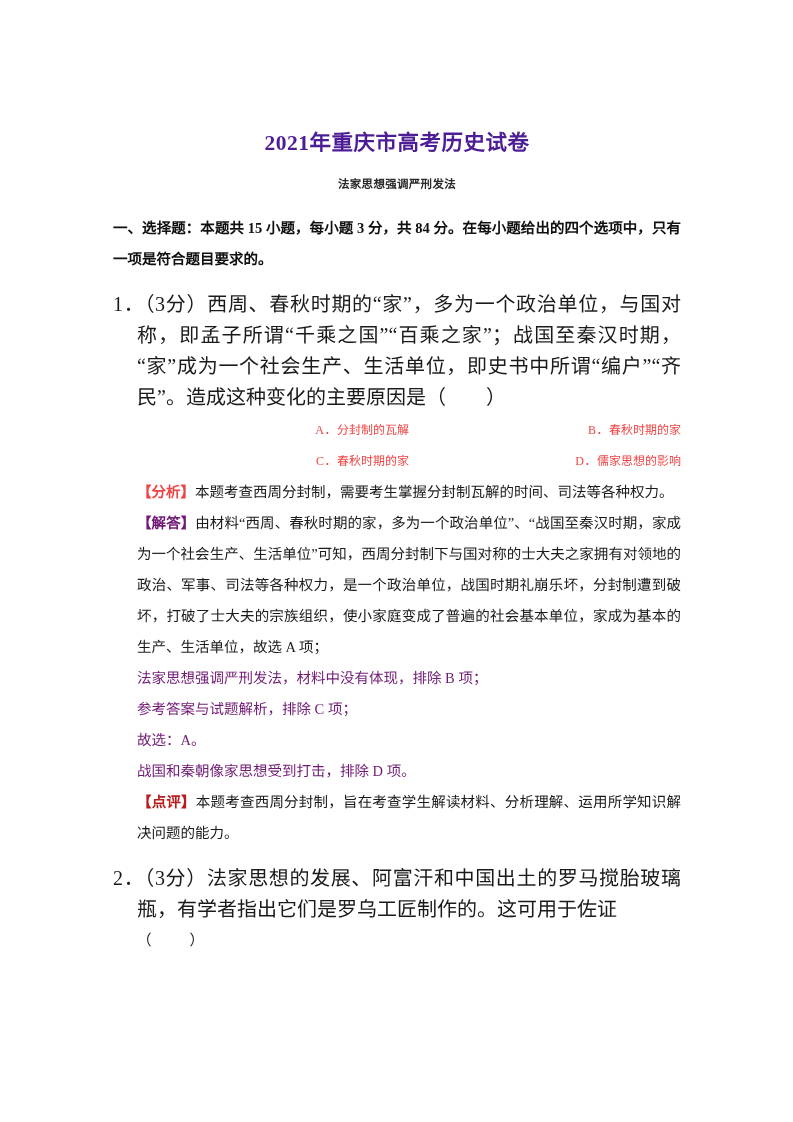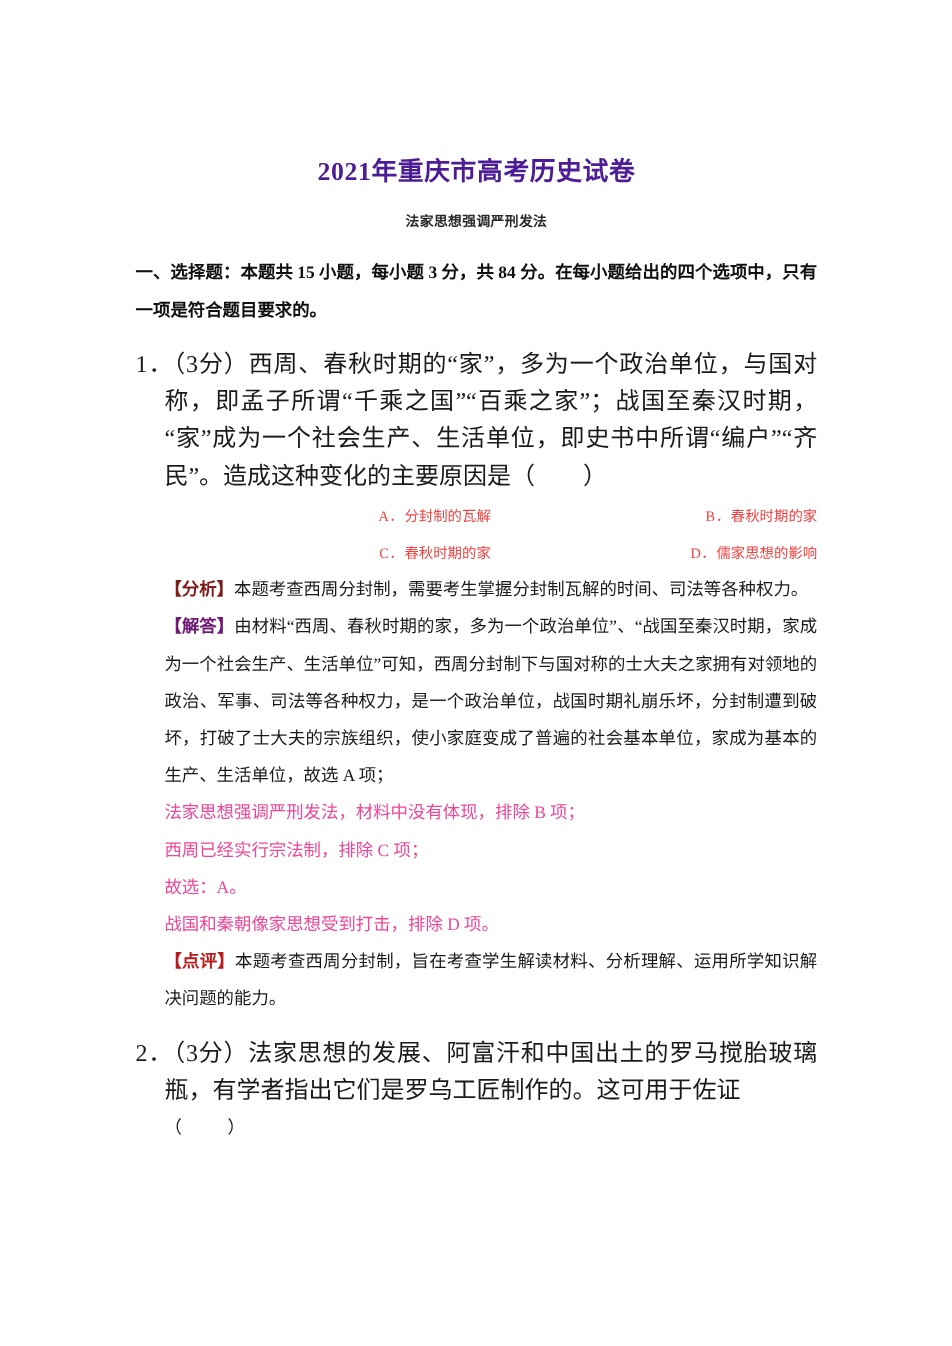--- a/index.html
+++ b/index.html
@@ -118,21 +118,21 @@
     text-justify: inter-ideograph;
     text-indent: 0;
     color: #1a1a1a;
   }
   .tag {
     font-weight: bold;
     letter-spacing: 0;
   }
   .ex-line {
     margin: 0;
-    color: #ec4899;
+    color: #701a75;
   }
   .blank-paren {
     padding-left: 24px;
     font-size: 14.5px;
     line-height: 31px;
     letter-spacing: 3px;
   }
 </style>
 </head>
 <body style="background: rgb(255, 255, 255);">
@@ -167,29 +167,29 @@
           </div>
           <div class="opt-cell right">
             <span class="opt-label">D．</span><span>儒家思想的影响</span>
           </div>
         </div>
       </div>
 
       <div class="explain">
 
         <p class="ex-para">
-          <span class="tag accent" style="color: #7f1d1d;">【分析】</span><span>本题考查西周分封制，需要考生掌握分封制瓦解的时间、司法等各种权力。</span>
+          <span class="tag accent" style="color: #ef4444;">【分析】</span><span>本题考查西周分封制，需要考生掌握分封制瓦解的时间、司法等各种权力。</span>
         </p>
 
         <p class="ex-para">
           <span class="tag accent" style="color: #701a75;">【解答】</span><span>由材料“西周、春秋时期的家，多为一个政治单位”、“战国至秦汉时期，家成为一个社会生产、生活单位”可知，西周分封制下与国对称的士大夫之家拥有对领地的政治、军事、司法等各种权力，是一个政治单位，战国时期礼崩乐坏，分封制遭到破坏，打破了士大夫的宗族组织，使小家庭变成了普遍的社会基本单位，家成为基本的生产、生活单位，故选 A 项；</span>
         </p>
 
         <p class="ex-line">法家思想强调严刑发法，材料中没有体现，排除 B 项；</p>
-        <p class="ex-line">西周已经实行宗法制，排除 C 项；</p>
+        <p class="ex-line">参考答案与试题解析，排除 C 项；</p>
         <p class="ex-line">故选：A。</p>
         <p class="ex-line">战国和秦朝像家思想受到打击，排除 D 项。</p>
 
         <p class="ex-para">
           <span class="tag accent" style="color: #b91c1c;">【点评】</span><span>本题考查西周分封制，旨在考查学生解读材料、分析理解、运用所学知识解决问题的能力。</span>
         </p>
 
       </div>
     </div>
 

